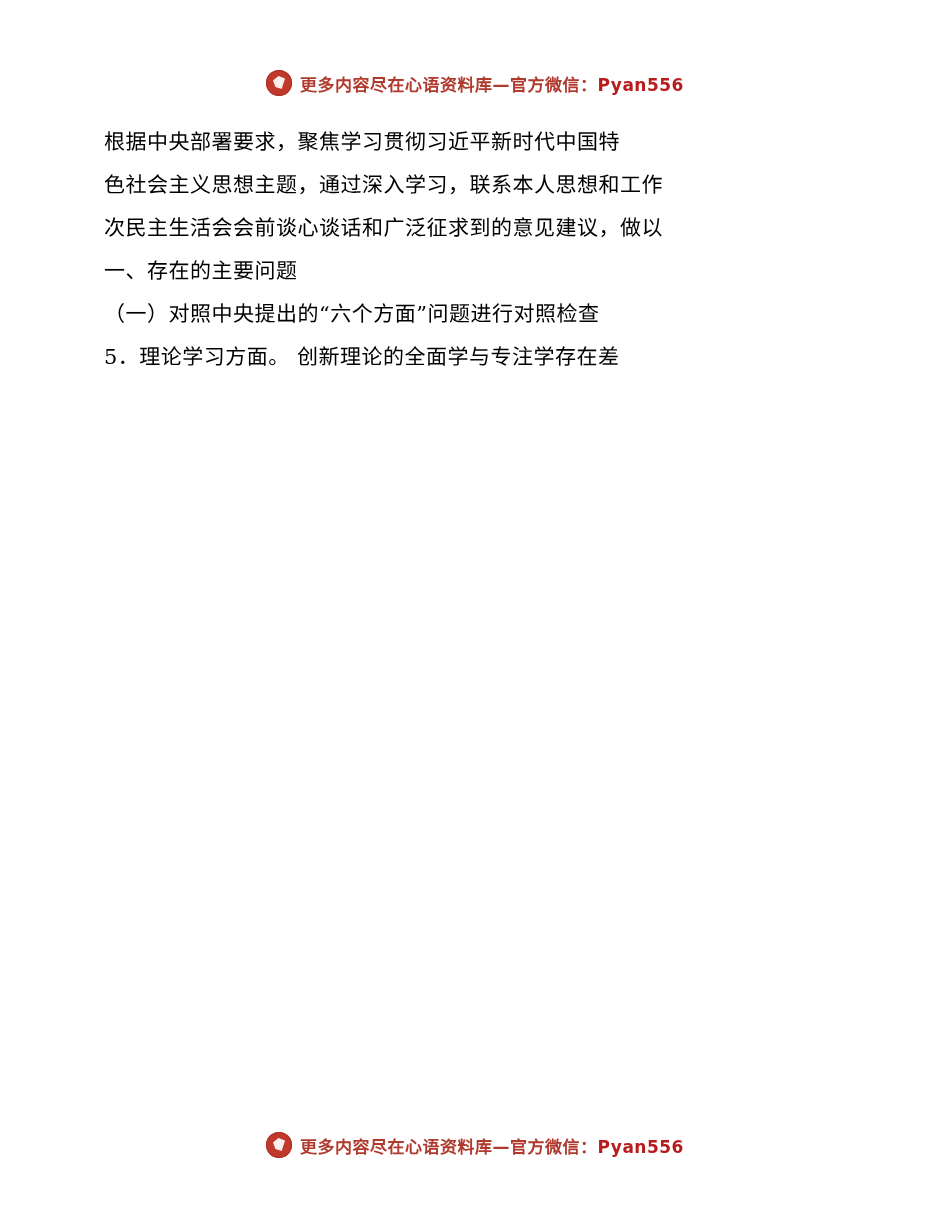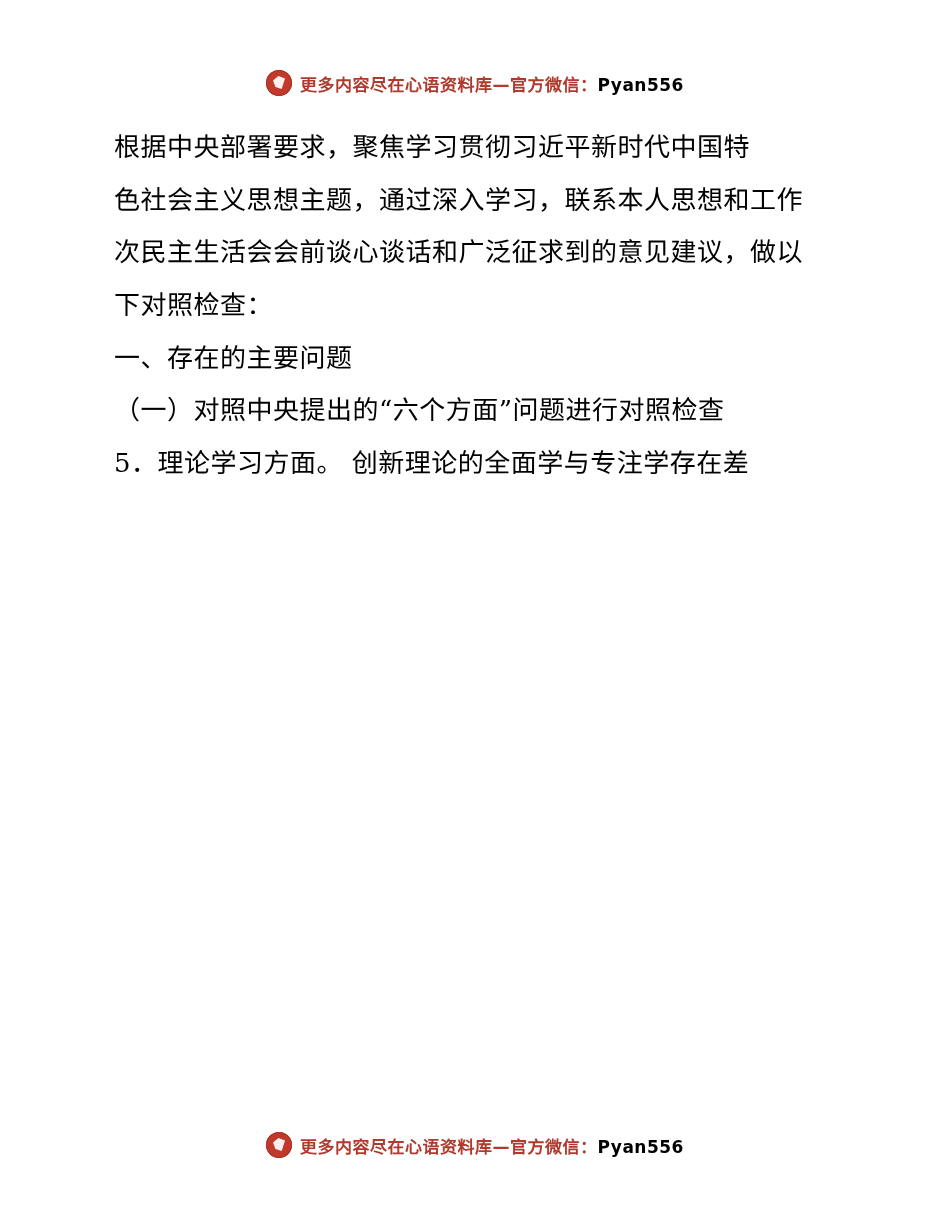--- a/index.html
+++ b/index.html
@@ -66,29 +66,29 @@
   }
   .wm-text {
     font-family: "DejaVu Sans", "Liberation Sans", sans-serif;
     font-size: 17px;
     font-weight: bold;
     letter-spacing: .5px;
     color: #b03a2e;
     white-space: nowrap;
   }
   .wm-text .wx {
-    color: #000000;
+    color: #b91c1c;
   }
 
   
   .content {
     margin: 26px 62px 0 62px;
   }
   .para {
-    font-size: 26px;
+    font-size: 21px;
     line-height: 1.95;
     text-align: justify;
     text-justify: inter-ideograph;
     letter-spacing: 0.5px;
     margin: 0 0 2px 0;
     word-break: break-all;
   }
   .indent {
     text-indent: 2em;
   }
@@ -102,21 +102,20 @@
     <span class="wm-badge"></span>
     <span class="wm-text">
       <span>更多内容尽在心语资料库—官方微信：</span><span class="wx">Pyan556</span>
     </span>
   </div>
 
   <div class="content">
     <p class="para indent">根据中央部署要求，聚焦学习贯彻习近平新时代中国特</p>
     <p class="para indent">色社会主义思想主题，通过深入学习，联系本人思想和工作</p>
     <p class="para indent">次民主生活会会前谈心谈话和广泛征求到的意见建议，做以</p>
-    <p class="para indent">下对照检查：</p>
     <p class="para indent">一、存在的主要问题</p>
     <p class="para indent">（一）对照中央提出的“六个方面”问题进行对照检查</p>
     <p class="para indent">5．理论学习方面。 创新理论的全面学与专注学存在差</p>
   </div>
 
   <div class="wm wm-bottom">
     <span class="wm-badge"></span>
     <span class="wm-text">
       <span>更多内容尽在心语资料库—官方微信：</span><span class="wx">Pyan556</span>
     </span>

